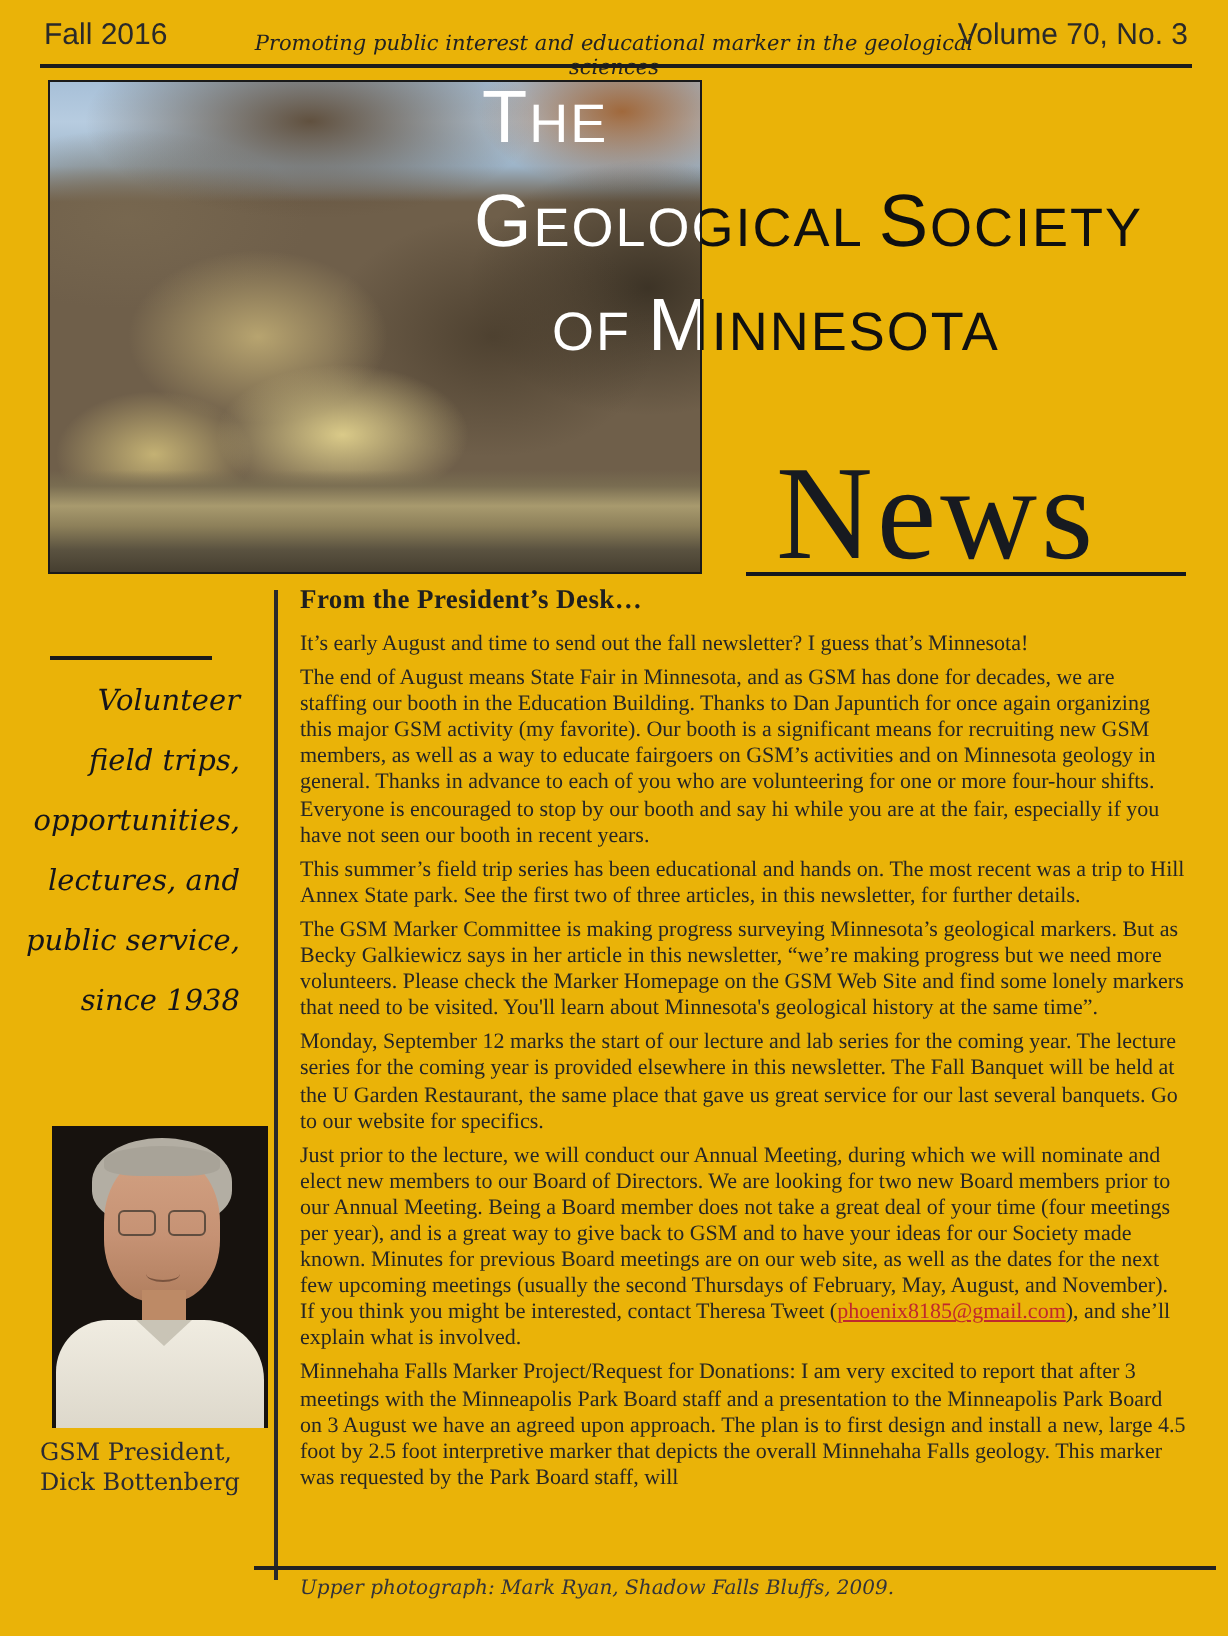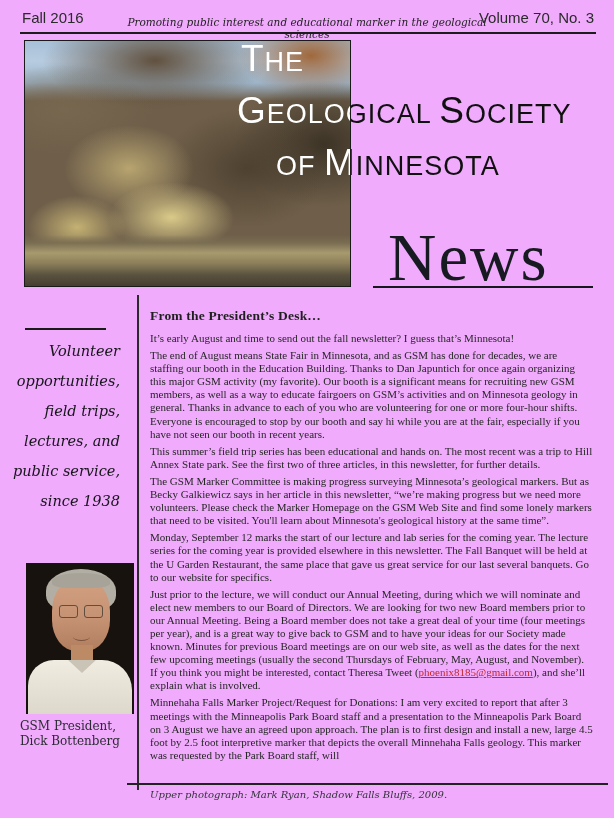--- a/index.html
+++ b/index.html
@@ -1,16 +1,16 @@
 <!DOCTYPE html>
 <html><head>
 <meta charset="utf-8">
 <style>
   html,body{margin:0;padding:0;background:#e8e8e8;}
-  .page{position:relative;width:614px;height:818px;background:#f0abfc;overflow:hidden;
+  .page{position:relative;width:614px;height:818px;background:#eab308;overflow:hidden;
         font-family:"Liberation Serif",serif;margin:0 auto;}
 
   
   .hdr-issue{position:absolute;left:22px;top:9px;font:15px "Liberation Sans",sans-serif;color:#2a2a2a;}
   .hdr-volume{position:absolute;right:20px;top:9px;font:15px "Liberation Sans",sans-serif;color:#2a2a2a;}
   .hdr-tagline{position:absolute;left:110px;right:110px;top:16px;text-align:center;
                font:italic 10.5px "DejaVu Serif",serif;color:#222;}
   .hdr-rule{position:absolute;left:20px;right:18px;top:32px;height:2px;background:#1c1c1c;}
 
   
@@ -60,21 +60,21 @@
   .pp-neck{position:absolute;left:45px;top:82px;width:22px;height:20px;background:#bd8a66;}
   .pp-shirt{position:absolute;left:2px;top:97px;width:104px;height:54px;
             background:linear-gradient(#f0ece1,#ddd8cb);border-radius:26px 30px 0 0;}
   .pp-collar{position:absolute;left:42px;top:97px;width:28px;height:13px;background:#c9c4b6;
              clip-path:polygon(0 0,50% 100%,100% 0);}
   .pres-caption{position:absolute;left:20px;top:719px;width:100px;font:12px/15px "DejaVu Serif",serif;color:#2b2b33;}
   .website{position:absolute;left:29px;top:816px;font:12px "DejaVu Serif",serif;color:#2b2b33;text-align:right;}
 
   
   .article{position:absolute;left:150px;top:292px;width:443px;color:#262626;}
-  .article .heading{font:bold 13.5px "Liberation Serif",serif;color:#1f1f1f;margin:16px 0 8px 0;letter-spacing:.2px;}
+  .article .heading{font:bold 13.5px "Liberation Serif",serif;color:#1f1f1f;margin:0 0 8px 0;letter-spacing:.2px;}
   .article p{margin:0 0 4px 0;font:11px/13.1px "Liberation Serif",serif;}
   .article .bold{font-weight:normal;text-align:right;}
   .email-link{text-decoration:underline;cursor:pointer;}
 
   
   .f-rule{position:absolute;left:127px;right:6px;top:783px;height:1.5px;background:#222;}
   .f-credit{position:absolute;left:150px;top:789px;font:italic 10px "DejaVu Serif",serif;color:#33333a;}
 </style>
 </head>
 <body>
@@ -100,22 +100,22 @@
       </div>
   </div>
 
   <div class="news">News</div>
   <div class="news-rule"></div>
 
   <div class="v-rule"></div>
   <div class="sb-rule"></div>
   <div class="sb-tagline">
       <div>Volunteer</div>
+      <div>field trips,</div>
       <div>opportunities,</div>
-      <div>field trips,</div>
       <div>lectures,  and</div>
       <div>public service,</div>
       <div>since 1938</div>
     </div>
 
   <div class="pres-photo">
     <div class="pp-hair"></div>
     <div class="pp-face"></div>
     <div class="pp-fringe"></div>
     <div class="pp-glass l"></div>

